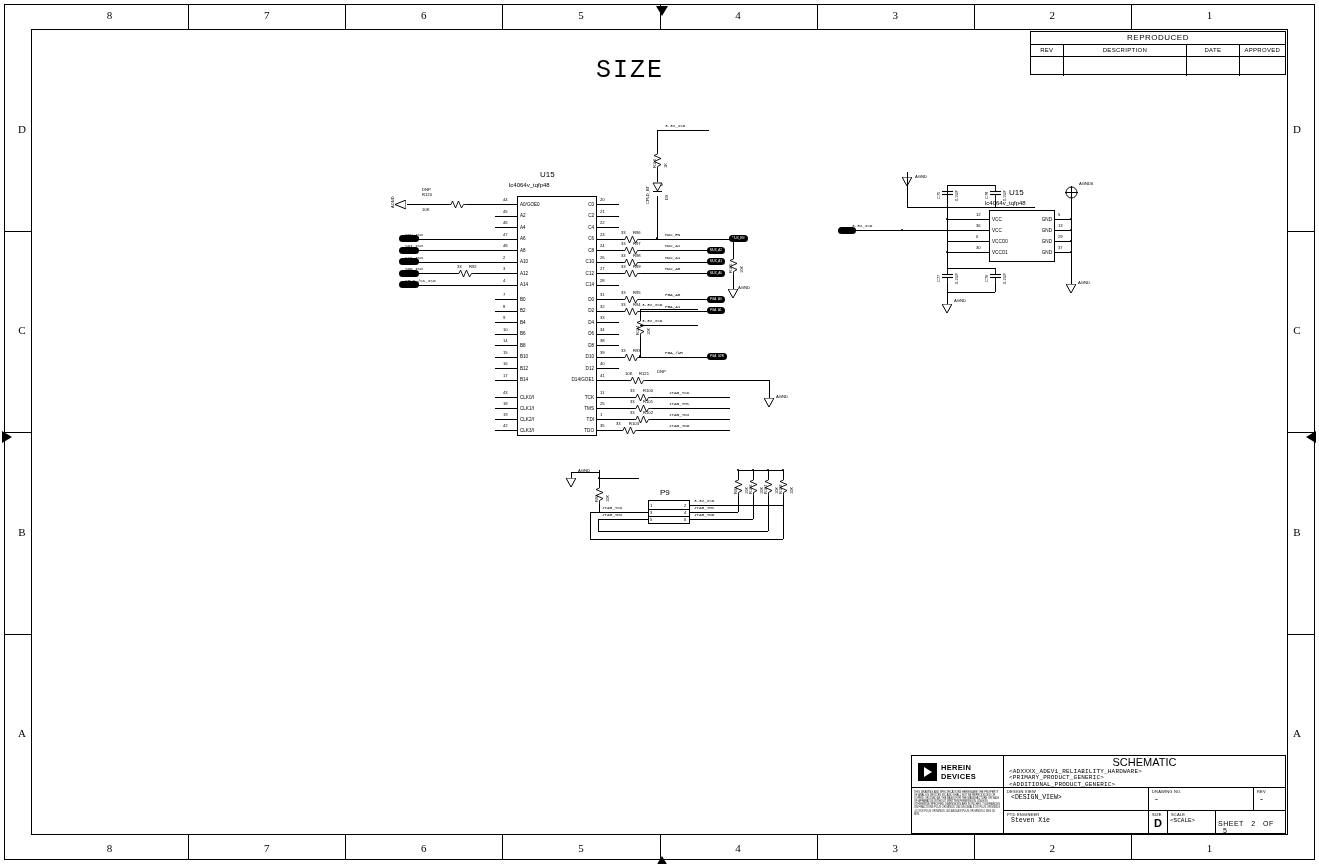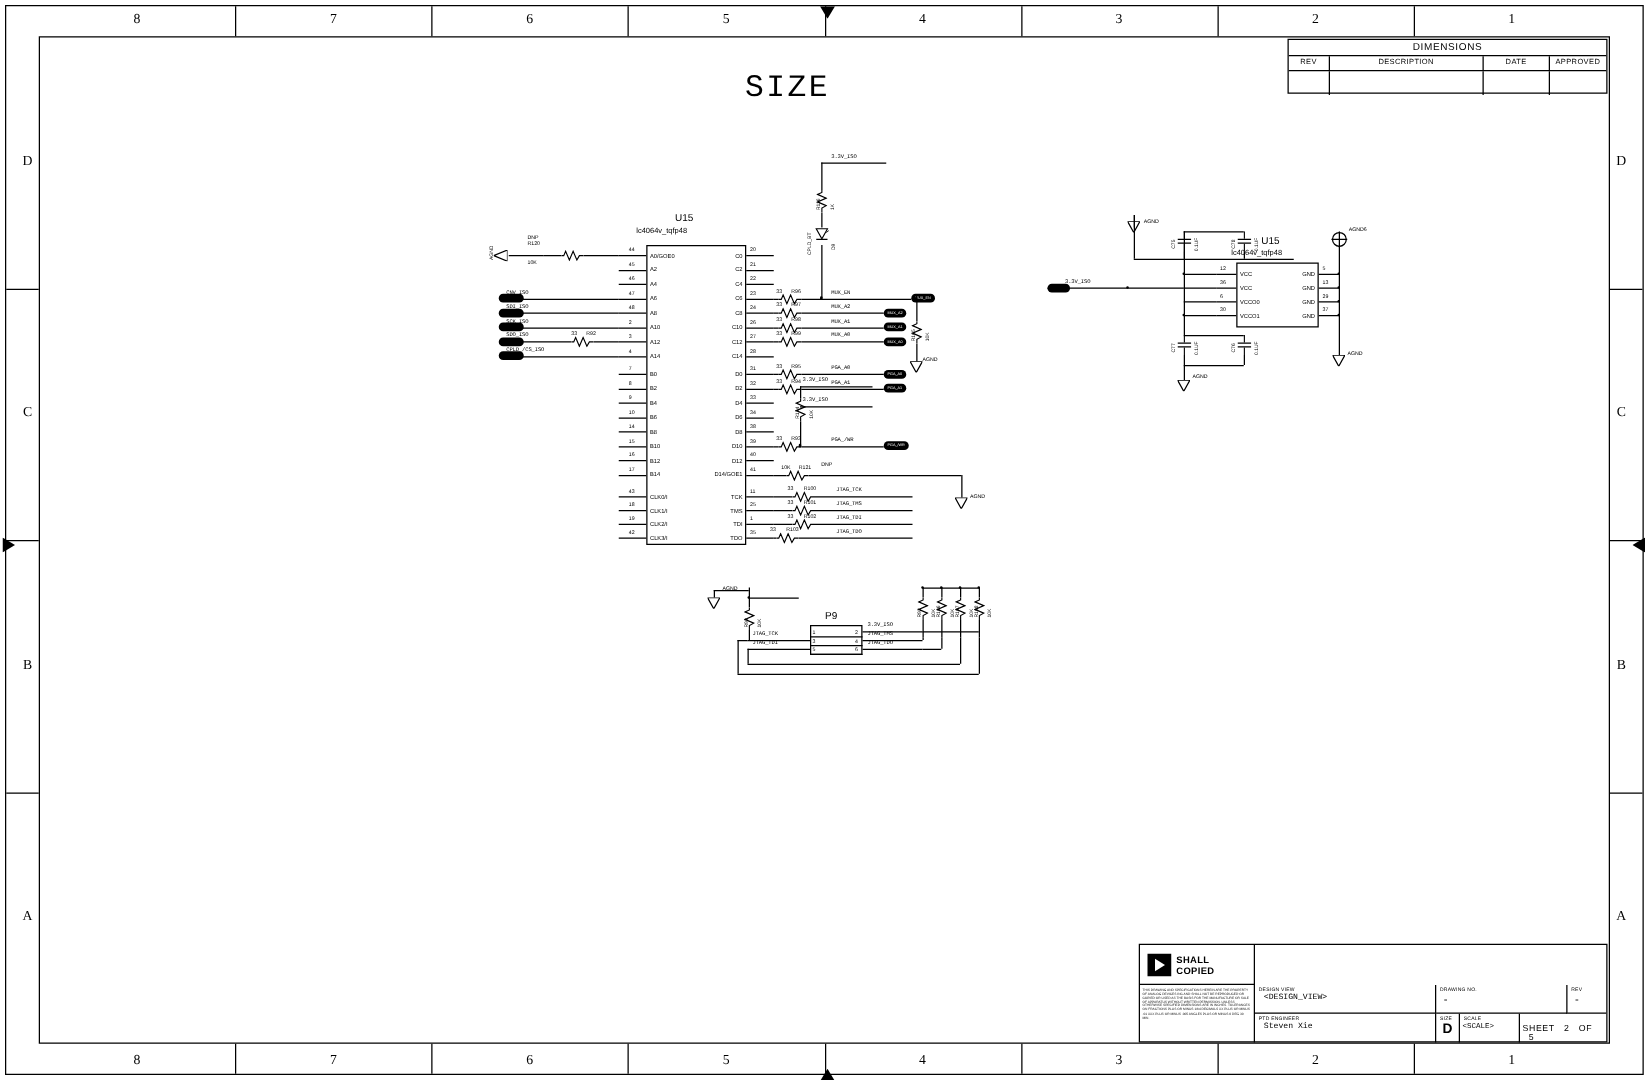--- a/index.html
+++ b/index.html
@@ -159,43 +159,49 @@
         <polygon points="0,0 0,12 10,6" fill="#000"></polygon>
       </svg></div>
     <div style="position: absolute; left: 1306px; top: 429px;"><svg width="10" height="12">
         <polygon points="10,0 10,12 0,6" fill="#000"></polygon>
       </svg></div>
   </div>
 
 <div id="page-title">SIZE</div>
 
 <div id="revisions">
-  <div class="rv-title">DIMENSIONS</div>
+  <div class="rv-title">REPRODUCED</div>
   <div class="rv-hdr">
     <div class="cw1">REV</div>
     <div class="cw2">DESCRIPTION</div>
     <div class="cw3">DATE</div>
     <div class="cw4">APPROVED</div>
   </div>
   <div class="rv-row">
     <div class="cw1"></div>
     <div class="cw2"></div>
     <div class="cw3"></div>
     <div class="cw4"></div>
   </div>
 </div>
 
 <div id="title-block">
   <div id="tb-logo">
     <div class="logo-sq"></div>
     <div class="logo-tri"></div>
     <div class="logo-txt">
-      <div>SHALL</div>
-      <div>COPIED</div>
-    </div>
+      <div>HEREIN</div>
+      <div>DEVICES</div>
+    </div>
+  </div>
+  <div id="tb-schem">
+    <div class="tb-schem-title">SCHEMATIC</div>
+    <div class="tb-gen">&lt;ADXXXX_ADEV1_RELIABILITY_HARDWARE&gt;</div>
+    <div class="tb-gen">&lt;PRIMARY_PRODUCT_GENERIC&gt;</div>
+    <div class="tb-gen">&lt;ADDITIONAL_PRODUCT_GENERIC&gt;</div>
   </div>
   <div id="tb-notice">THIS DRAWING AND SPECIFICATIONS HEREIN ARE THE PROPERTY OF ANALOG DEVICES INC AND SHALL NOT BE REPRODUCED OR COPIED OR USED AS THE BASIS FOR THE MANUFACTURE OR SALE OF APPARATUS WITHOUT WRITTEN PERMISSION. UNLESS OTHERWISE SPECIFIED DIMENSIONS ARE IN INCHES. TOLERANCES ON FRACTIONS PLUS OR MINUS 1/64 DECIMALS XX PLUS OR MINUS .01 XXX PLUS OR MINUS .005 ANGLES PLUS OR MINUS 0 DEG 30 MIN.</div>
   <div id="tb-dv">
     <div class="fld-lbl">DESIGN VIEW</div>
     <div class="fld-val">&lt;DESIGN_VIEW&gt;</div>
   </div>
   <div id="tb-eng">
     <div class="fld-lbl">PTD ENGINEER</div>
     <div class="fld-val">Steven Xie</div>
   </div>

